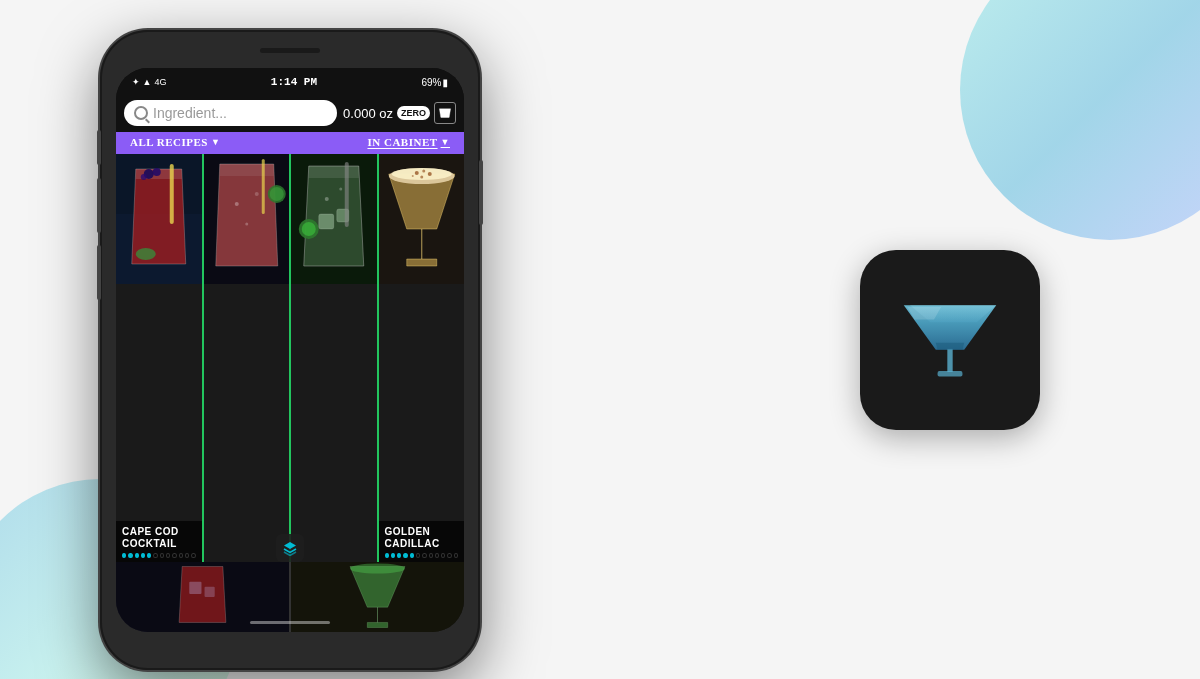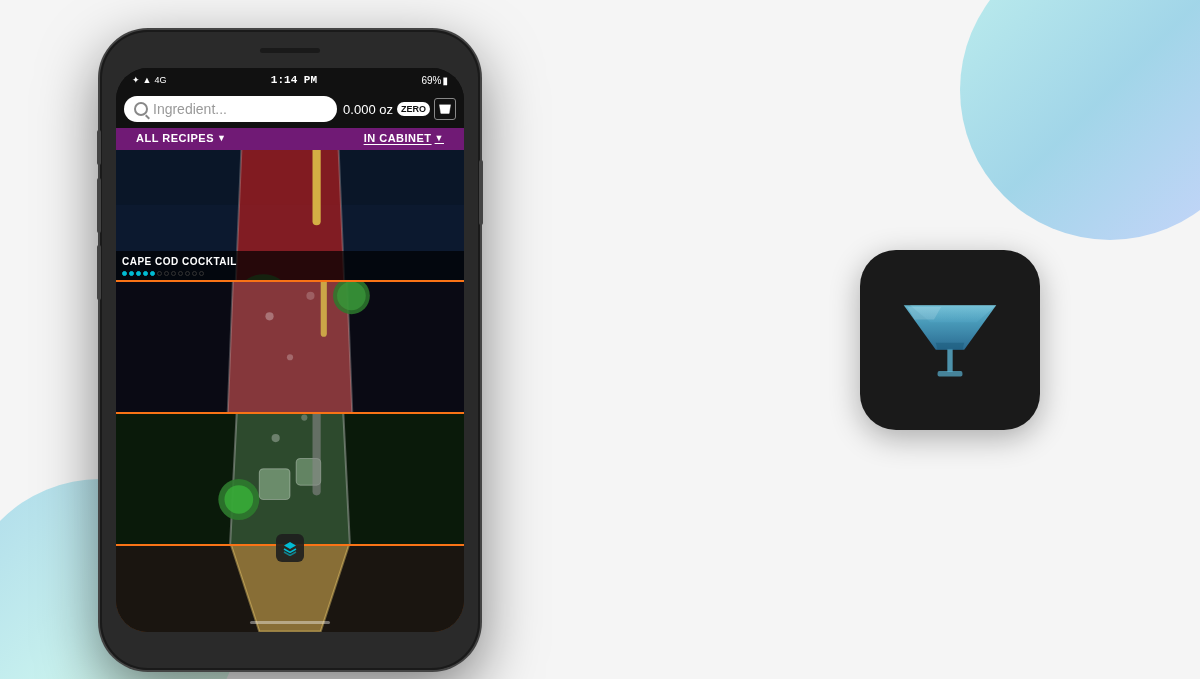--- a/index.html
+++ b/index.html
@@ -231,25 +231,26 @@
       justify-content: center;
     }
 
     .cup-icon svg {
       width: 14px;
       height: 14px;
     }
 
     
     .filter-bar {
-      background: #701a75;
-      padding: 4px 20px 6px;
+      background: #8b5cf6;
+      padding: 4px 14px 6px;
       display: flex;
       justify-content: space-between;
       align-items: center;
+      font-family: Liberation Serif, serif;
     }
 
     .filter-btn {
       color: #fff;
       font-size: 11px;
       font-weight: 700;
       display: flex;
       align-items: center;
       gap: 3px;
       text-transform: uppercase;
@@ -261,23 +262,23 @@
     }
 
     .filter-btn.underlined {
       text-decoration: underline;
       text-underline-offset: 2px;
     }
 
     
     .recipe-grid {
       display: grid;
-      grid-template-columns: 1fr;
+      grid-template-columns: 1fr 1fr 1fr 1fr;
       gap: 2px;
-      background: #f97316;
+      background: #22c55e;
       flex: 1;
     }
 
     .recipe-card {
       position: relative;
       background: #1a1a1a;
       overflow: hidden;
     }
 
     

